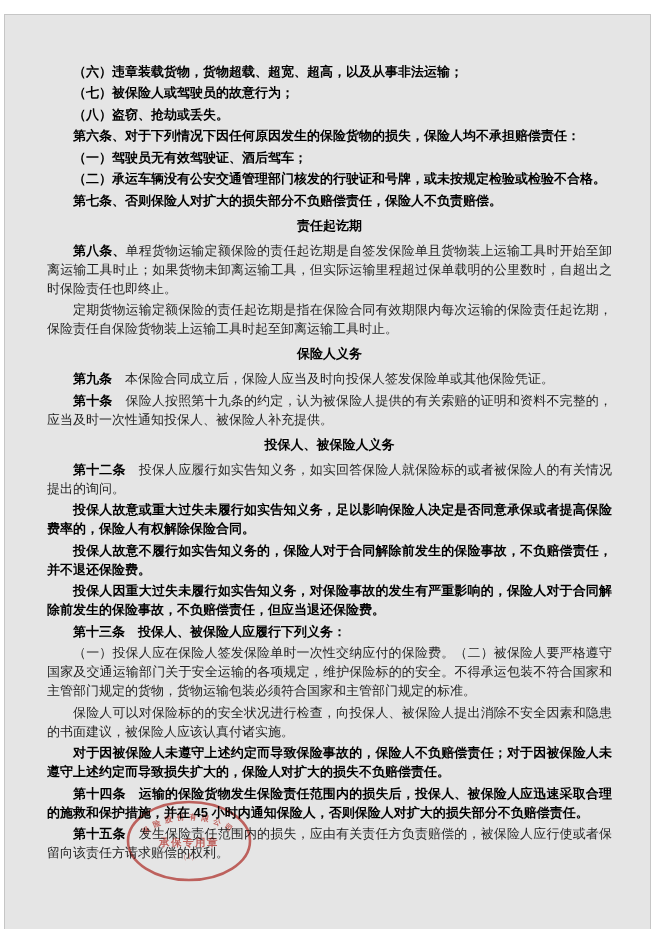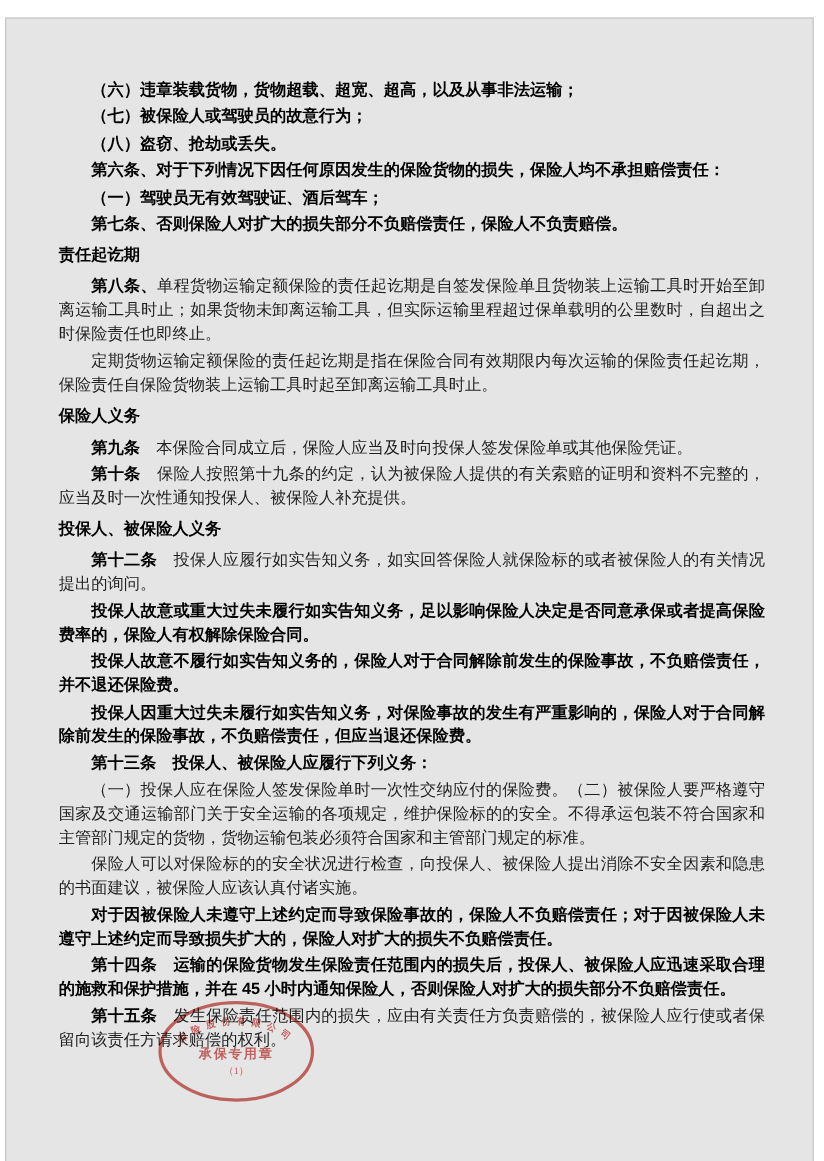--- a/index.html
+++ b/index.html
@@ -29,20 +29,21 @@
   .content p {
     margin: 2.5px 0;
     text-indent: 2em;
   }
   .bold-item, .lead, b {
     font-family: "Liberation Sans", "DejaVu Sans", sans-serif;
     font-weight: bold;
     color: #000000;
   }
   .sec-header {
+    text-align: center;
     text-indent: 0 !important;
     font-family: "Liberation Sans", "DejaVu Sans", sans-serif;
     font-weight: bold;
     color: #000000;
     margin: 6px 0 !important;
   }
   .seal {
     position: absolute;
     left: 116px;
     top: 781px;
@@ -57,20 +58,21 @@
 <body>
 
 <div class="page">
   <div class="content">
 
     <p class="bold-item">（六）违章装载货物，货物超载、超宽、超高，以及从事非法运输；</p>
     <p class="bold-item">（七）被保险人或驾驶员的故意行为；</p>
     <p class="bold-item">（八）盗窃、抢劫或丢失。</p>
     <p class="bold-item">第六条、对于下列情况下因任何原因发生的保险货物的损失，保险人均不承担赔偿责任：</p>
     <p class="bold-item">（一）驾驶员无有效驾驶证、酒后驾车；</p>
+    <p class="bold-item">（二）承运车辆没有公安交通管理部门核发的行驶证和号牌，或未按规定检验或检验不合格。</p>
     <p class="bold-item">第七条、否则保险人对扩大的损失部分不负赔偿责任，保险人不负责赔偿。</p>
 
     <p class="sec-header">责任起讫期</p>
 
     <p><b class="lead">第八条、</b><span>单程货物运输定额保险的责任起讫期是自签发保险单且货物装上运输工具时开始至卸离运输工具时止；如果货物未卸离运输工具，但实际运输里程超过保单载明的公里数时，自超出之时保险责任也即终止。</span></p>
     <p>定期货物运输定额保险的责任起讫期是指在保险合同有效期限内每次运输的保险责任起讫期，保险责任自保险货物装上运输工具时起至卸离运输工具时止。</p>
 
     <p class="sec-header">保险人义务</p>
 
     <p><b class="lead">第九条　</b><span>本保险合同成立后，保险人应当及时向投保人签发保险单或其他保险凭证。</span></p>

